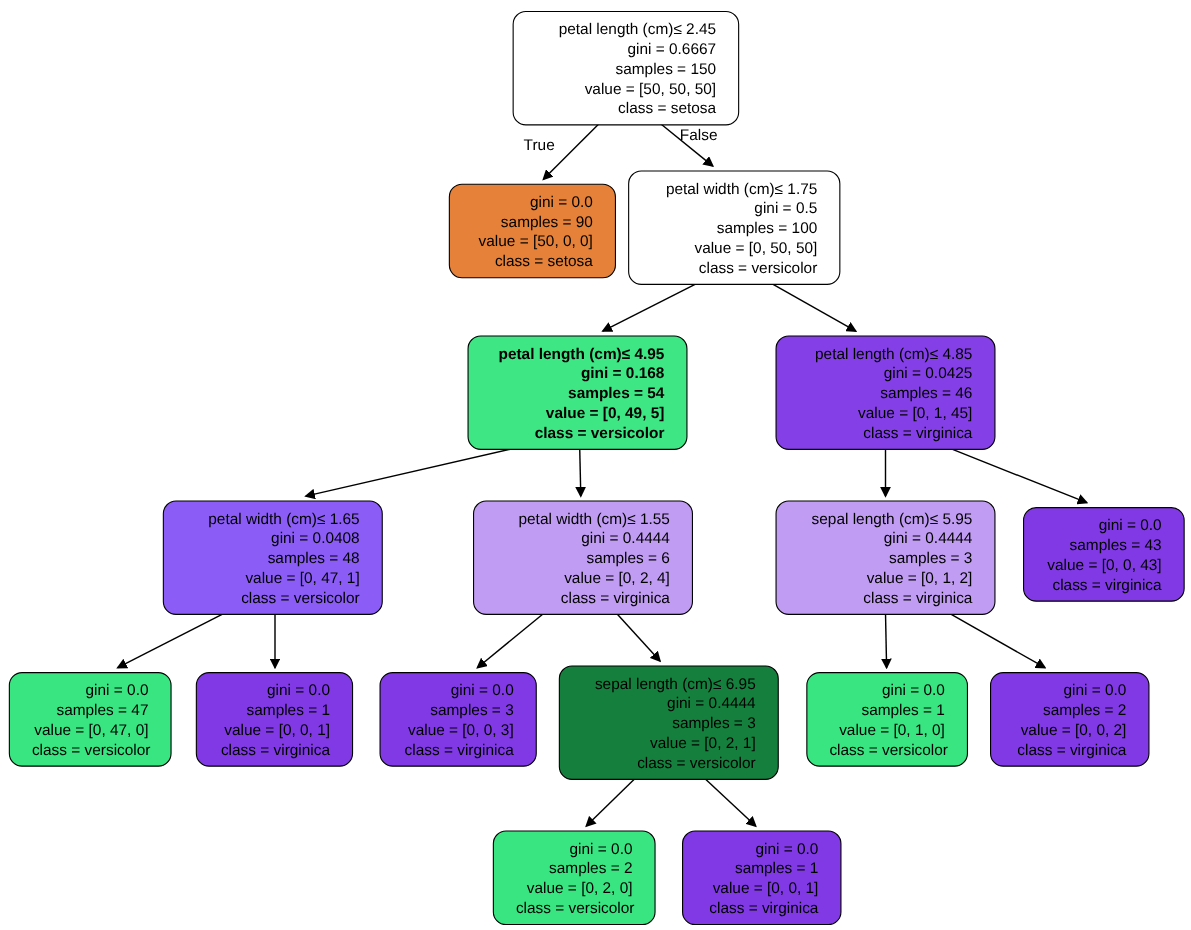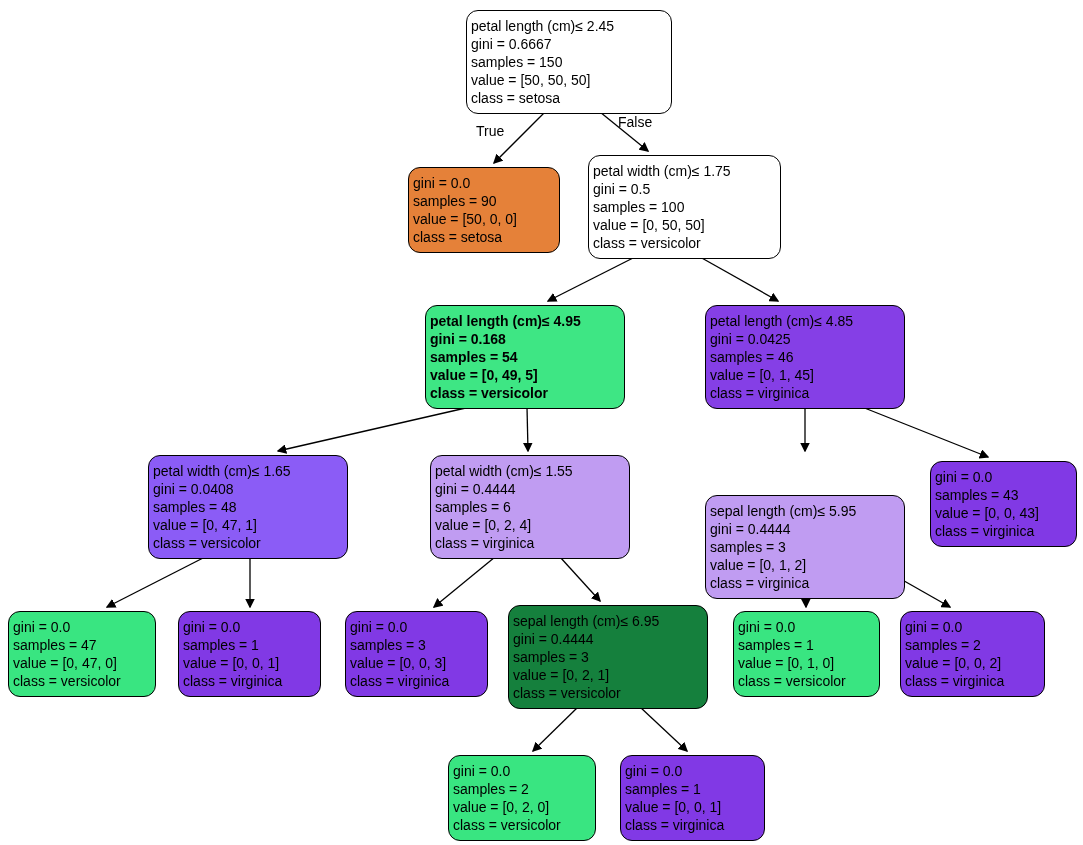--- a/index.html
+++ b/index.html
@@ -11,24 +11,24 @@
     overflow:hidden;
   }
   #edges{position:absolute;left:0;top:0;width:1083px;height:845px;}
   .node{
     position:absolute;
     box-sizing:border-box;
     border:1px solid #000;
     border-radius:12px;
     background:#fff;
     color:#000;
-    text-align:left;
+    text-align:right;
     font-size:14px;
     line-height:18px;
-    padding:6px 4px;
+    padding:6px 20px;
   }
   .nl{white-space:nowrap;}
   .edge-label{
     position:absolute;
     font-size:14px;
     color:#000;
   }
 </style>
 </head>
 <body>
@@ -72,21 +72,21 @@
     <div class="nl">class = setosa</div>
   </div>
 
   <div class="node" style="left: 408px; top: 167px; width: 152px; background-color: rgb(229, 129, 57);">
     <div class="nl">gini = 0.0</div>
     <div class="nl">samples = 90</div>
     <div class="nl">value = [50, 0, 0]</div>
     <div class="nl">class = setosa</div>
   </div>
 
-  <div class="node" style="left: 571px; top: 155px; width: 193px; background-color: rgb(255, 255, 255); margin-left: 17px;">
+  <div class="node" style="left: 571px; top: 155px; width: 193px; background-color: rgb(255, 255, 255);">
     <div class="nl">petal width (cm)≤ 1.75</div>
     <div class="nl">gini = 0.5</div>
     <div class="nl">samples = 100</div>
     <div class="nl">value = [0, 50, 50]</div>
     <div class="nl">class = versicolor</div>
   </div>
 
   <div class="node" style="left: 425px; top: 305px; width: 200px; background-color: rgb(62, 230, 132); font-weight: bold;">
     <div class="nl">petal length (cm)≤ 4.95</div>
     <div class="nl">gini = 0.168</div>
@@ -112,21 +112,21 @@
   </div>
 
   <div class="node" style="left: 430px; top: 455px; width: 200px; background-color: rgb(192, 156, 242);">
     <div class="nl">petal width (cm)≤ 1.55</div>
     <div class="nl">gini = 0.4444</div>
     <div class="nl">samples = 6</div>
     <div class="nl">value = [0, 2, 4]</div>
     <div class="nl">class = virginica</div>
   </div>
 
-  <div class="node" style="left: 705px; top: 455px; width: 200px; background-color: rgb(192, 156, 242); margin-top: 40px;">
+  <div class="node" style="left: 705px; top: 455px; width: 200px; background-color: rgb(192, 156, 242);">
     <div class="nl">sepal length (cm)≤ 5.95</div>
     <div class="nl">gini = 0.4444</div>
     <div class="nl">samples = 3</div>
     <div class="nl">value = [0, 1, 2]</div>
     <div class="nl">class = virginica</div>
   </div>
 
   <div class="node" style="left: 930px; top: 461px; width: 147px; background-color: rgb(129, 57, 229);">
     <div class="nl">gini = 0.0</div>
     <div class="nl">samples = 43</div>

